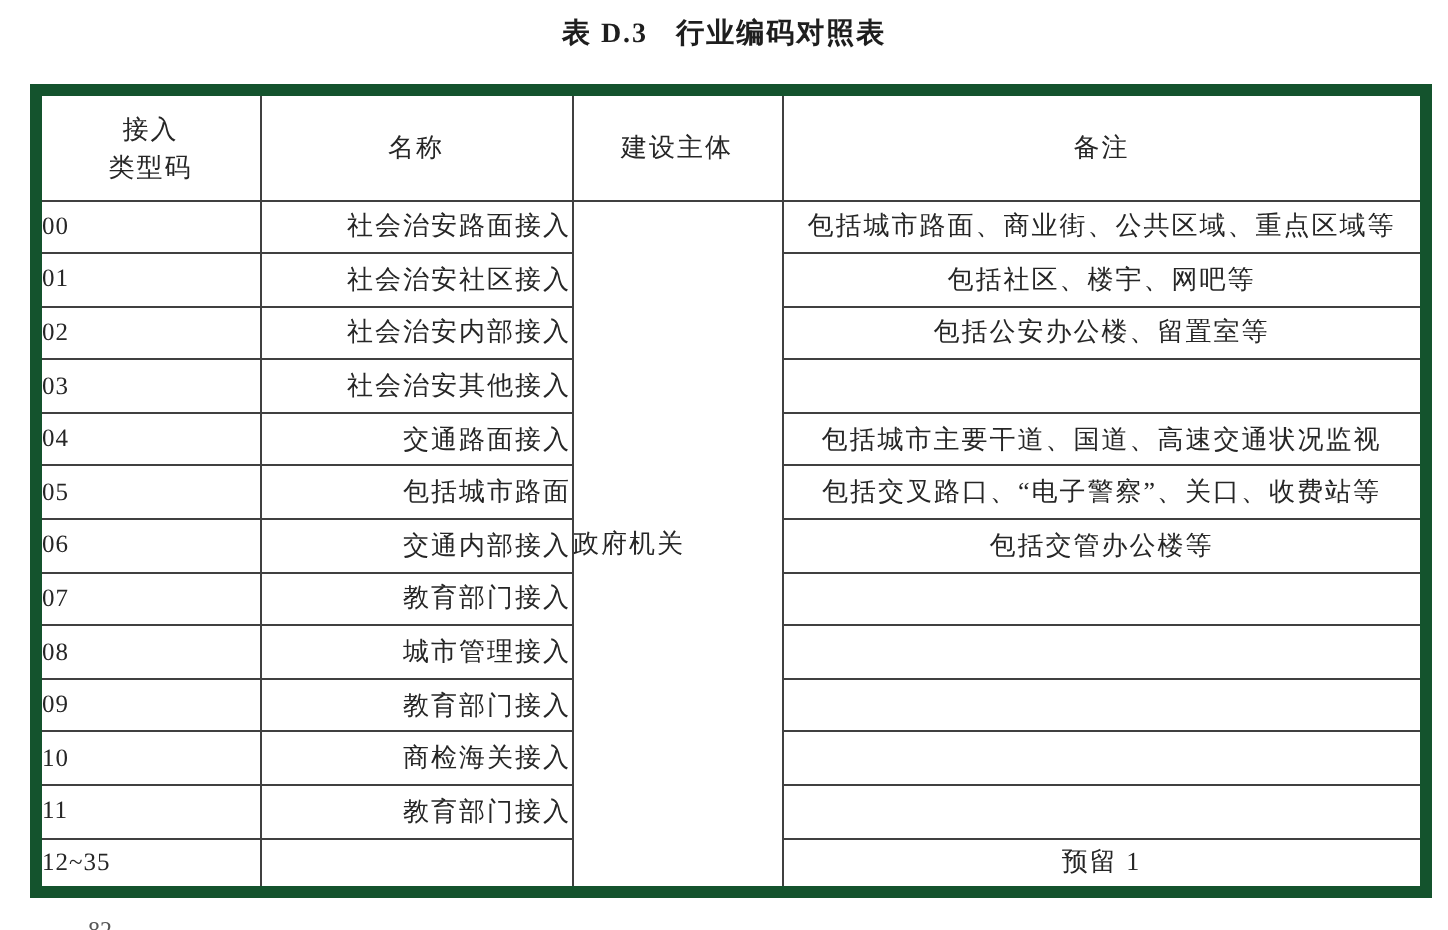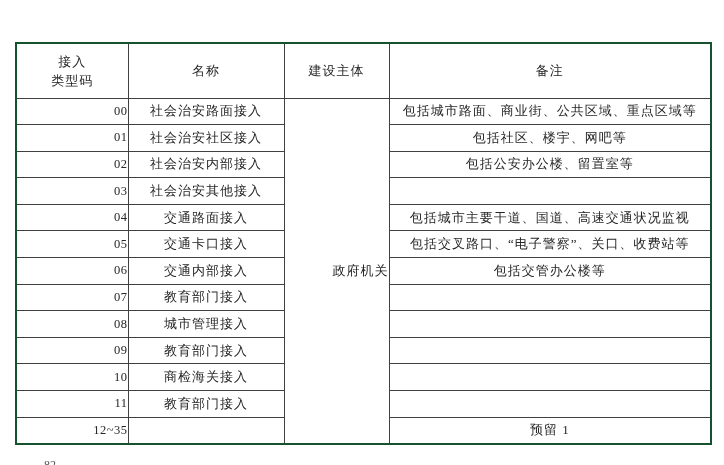--- a/index.html
+++ b/index.html
@@ -40,62 +40,63 @@
     color: #262626;
   }
   table.doc-table td, table.doc-table th {
     border: 1px solid #404040;
     padding: 0;
     overflow: hidden;
     white-space: nowrap;
     font-weight: normal;
     background: #ffffff;
   }
-  table.doc-table { border: 2px solid #14532d; }
+  table.doc-table { border: 6px solid #14532d; }
   tr.header-row { height: 55px; }
   tr.data-row { height: 26.6px; }
   .th-cell {
     text-align: center;
     vertical-align: middle;
     line-height: 19px;
   }
   .code-cell {
-    text-align: right;
+    text-align: left;
     vertical-align: middle;
     font-size: 12.5px;
     letter-spacing: 0.5px;
     margin-top: 21px;
   }
   .name-cell {
-    text-align: center;
+    text-align: right;
     vertical-align: middle;
     padding-left: 6px;
   }
   .subject-cell {
-    text-align: right;
+    text-align: left;
     vertical-align: middle;
   }
   .remark-cell {
     text-align: center;
     vertical-align: middle;
     padding-left: 6px;
   }
   #page-number {
     position: absolute;
     left: 44px;
     top: 458px;
     font-size: 12px;
     color: #555;
   }
 </style>
 </head>
 <body>
 
 <div id="page">
 
+  <div id="title"><span>表 D.3</span><span class="gap"></span><span>行业编码对照表</span></div>
 
   <table class="doc-table">
     <colgroup>
       <col style="width:112px">
       <col style="width:156px">
       <col style="width:105px">
       <col style="width:322px">
     </colgroup>
     <tbody>
       <tr class="header-row">
@@ -129,21 +130,21 @@
         <td class="name-cell">社会治安其他接入</td>
         <td class="remark-cell"></td>
       </tr>
       <tr class="data-row">
         <td class="code-cell">04</td>
         <td class="name-cell">交通路面接入</td>
         <td class="remark-cell">包括城市主要干道、国道、高速交通状况监视</td>
       </tr>
       <tr class="data-row">
         <td class="code-cell">05</td>
-        <td class="name-cell">交通卡口接入</td>
+        <td class="name-cell">包括城市路面</td>
         <td class="remark-cell">包括交叉路口、“电子警察”、关口、收费站等</td>
       </tr>
       <tr class="data-row">
         <td class="code-cell">06</td>
         <td class="name-cell">交通内部接入</td>
         <td class="remark-cell">包括交管办公楼等</td>
       </tr>
       <tr class="data-row">
         <td class="code-cell">07</td>
         <td class="name-cell">教育部门接入</td>

